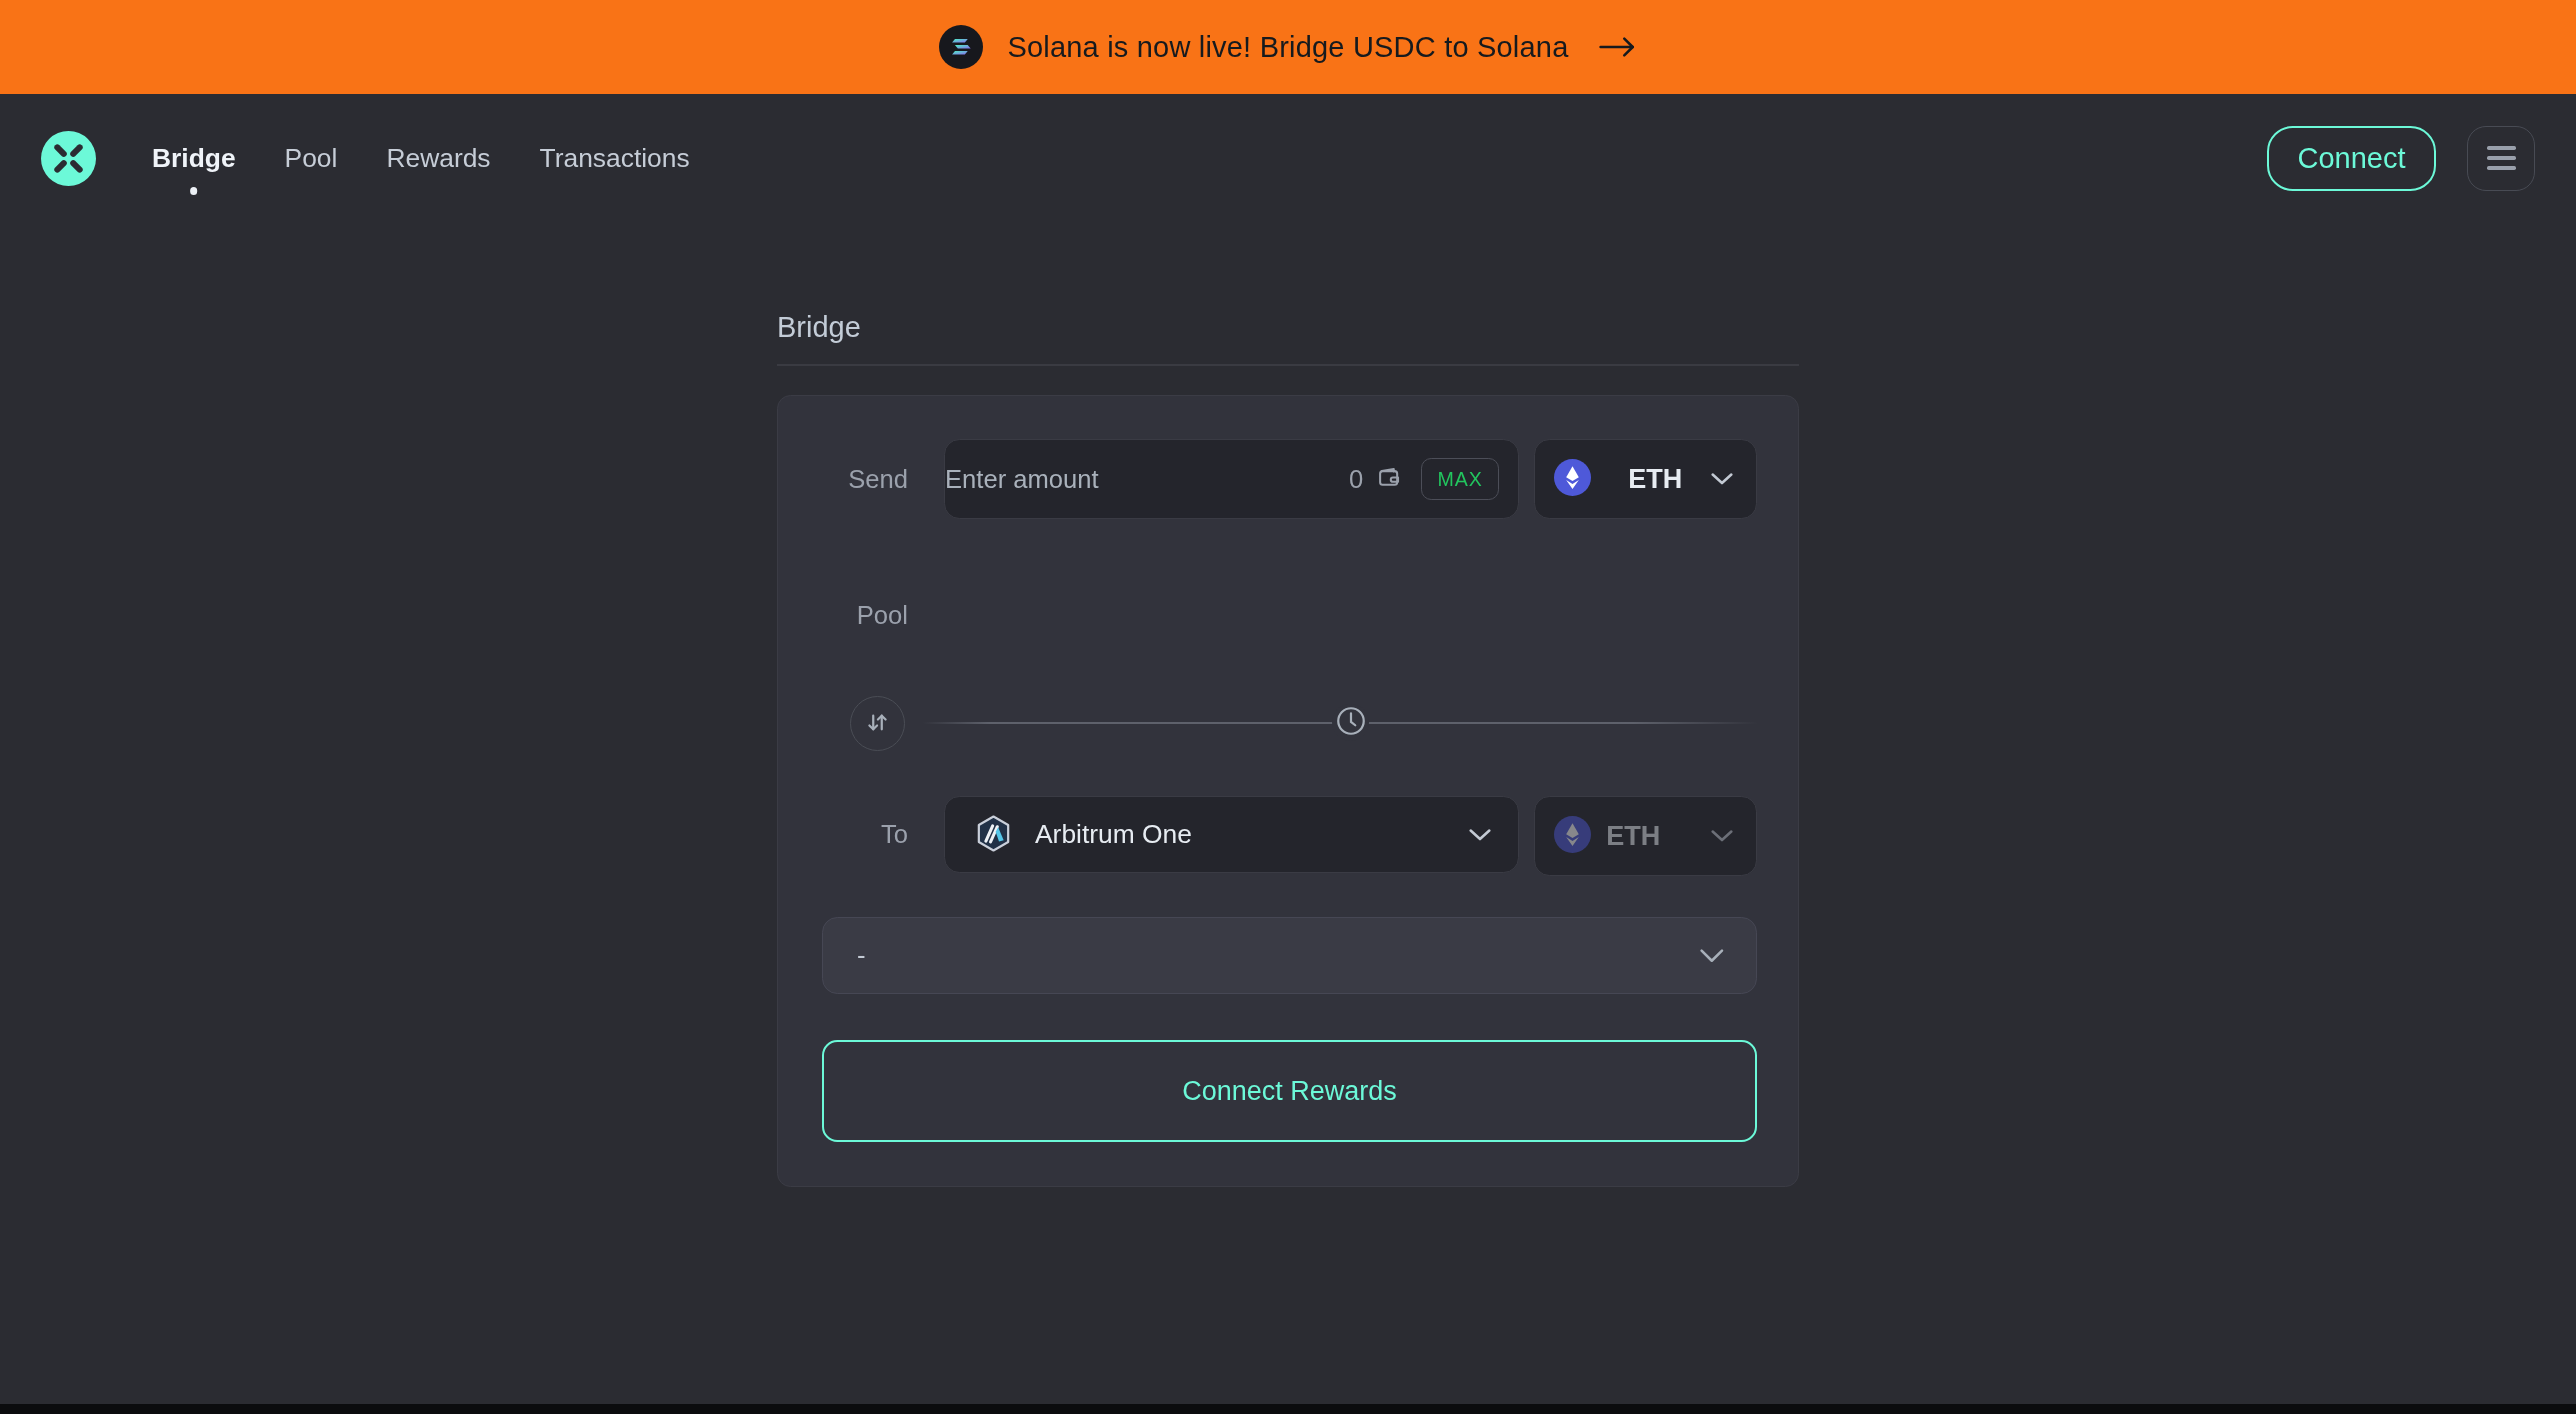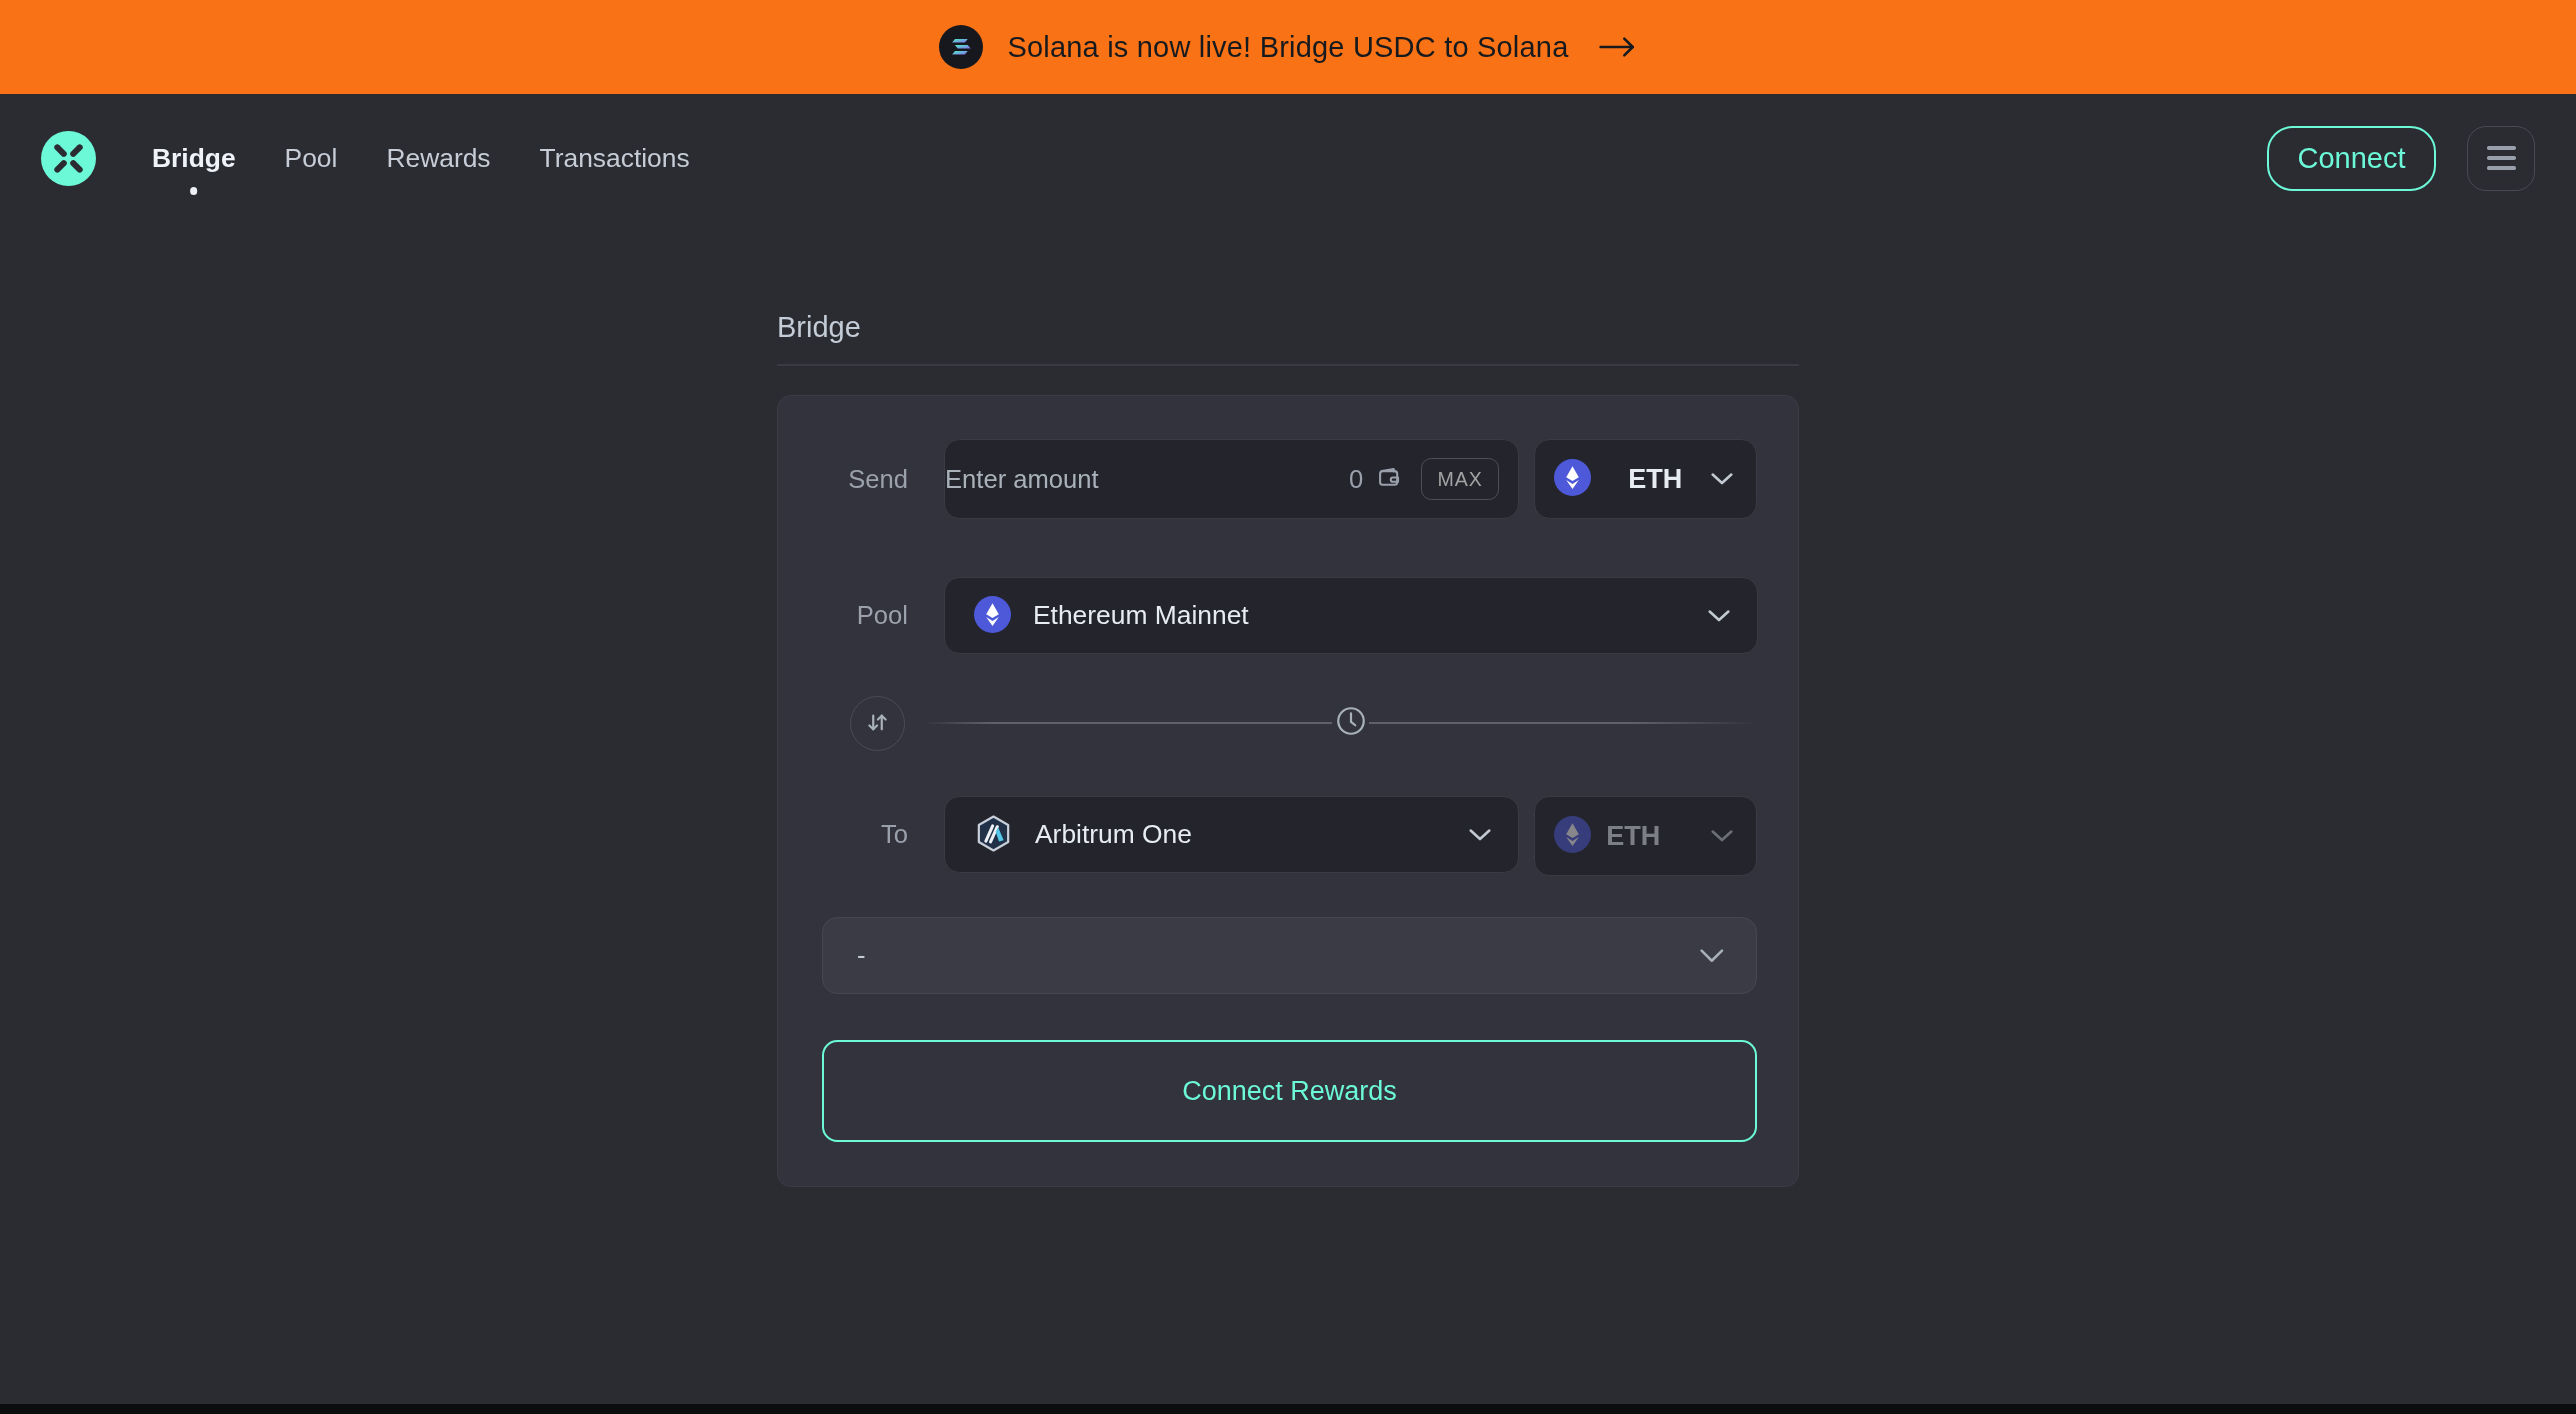--- a/index.html
+++ b/index.html
@@ -47,21 +47,21 @@
   
   .send-label { top:43px; height:80px; }
   .amount-input-wrap { position:absolute; left:166px; top:43px; width:575px; height:80px;
     display:flex; align-items:center; }
   .amount-input { flex:1; height:100%; background:transparent; border:none; outline:none;
     font-family:inherit; font-size:25.6px; color:#E7ECF2; min-width:0; }
   .amount-input::placeholder { color:#A9B1BB; opacity:1; }
   .balance-group { display:flex; align-items:center; gap:12px; margin-right:17px; cursor:pointer; }
   .balance-value { font-size:25.6px; color:#9BA1AC; }
   .max-btn { margin-right:19px; border:1.7px solid #4C4E58; border-radius:10.2px; background:transparent;
-    color:#a3a3a3; font-family:inherit; font-size:19.6px; font-weight:500; letter-spacing:0.9px;
+    color:#22c55e; font-family:inherit; font-size:19.6px; font-weight:500; letter-spacing:0.9px;
     padding:8.5px 15.3px; cursor:pointer; }
 
   .token-select { position:absolute; left:756px; width:223px; height:80px;
     display:flex; align-items:center; padding:0 22px 0 19px; cursor:pointer;gap:22px; }
   .token-select .sym { font-size:27px; font-weight:600; color:#E7ECF2; margin-left:15.3px; }
   .token-select .chev { margin-left:auto; }
   .token-send { top:43px; }
   .token-to { top:400px; }
   .token-to .inner { opacity:0.45; display:flex; align-items:center; width:100%; }
   .token-to { pointer-events:none; }
@@ -199,35 +199,20 @@
         </span>
         <span class="sym">ETH</span>
         <span class="chev">
           <svg width="24" height="13.6" viewBox="0 0 28 16" fill="none" stroke="#C3CAD4" stroke-width="3" stroke-linecap="round" stroke-linejoin="round">
             <polyline points="3,3 14,13 25,3"></polyline>
           </svg>
         </span>
       </div>
 
       <div class="row-label from-label">Pool</div>
-      <div class="network-box boxed from-box">
-        <span>
-          <svg width="37" height="37" viewBox="0 0 44 44">
-            <circle cx="22" cy="22" r="22" fill="#4E59D9"></circle>
-            <polygon points="22,8.5 29.5,21.8 22,26.3 14.5,21.8" fill="#FFFFFF"></polygon>
-            <polygon points="22,29.6 29.5,24.9 22,35.6 14.5,24.9" fill="#FFFFFF"></polygon>
-          </svg>
-        </span>
-        <span class="network-name">Ethereum Mainnet</span>
-        <span class="chev">
-          <svg width="24" height="13.6" viewBox="0 0 28 16" fill="none" stroke="#C3CAD4" stroke-width="3" stroke-linecap="round" stroke-linejoin="round">
-            <polyline points="3,3 14,13 25,3"></polyline>
-          </svg>
-        </span>
-      </div>
 
       <button class="swap-btn">
         <span>
           <svg width="29" height="29" viewBox="0 0 34 34" fill="none" stroke="#A8B0BA" stroke-width="2.6" stroke-linecap="round" stroke-linejoin="round">
             <line x1="12" y1="9" x2="12" y2="25"></line>
             <polyline points="7.5,20.5 12,25 16.5,20.5"></polyline>
             <line x1="22" y1="25" x2="22" y2="9"></line>
             <polyline points="17.5,13.5 22,9 26.5,13.5"></polyline>
           </svg>
         </span>

